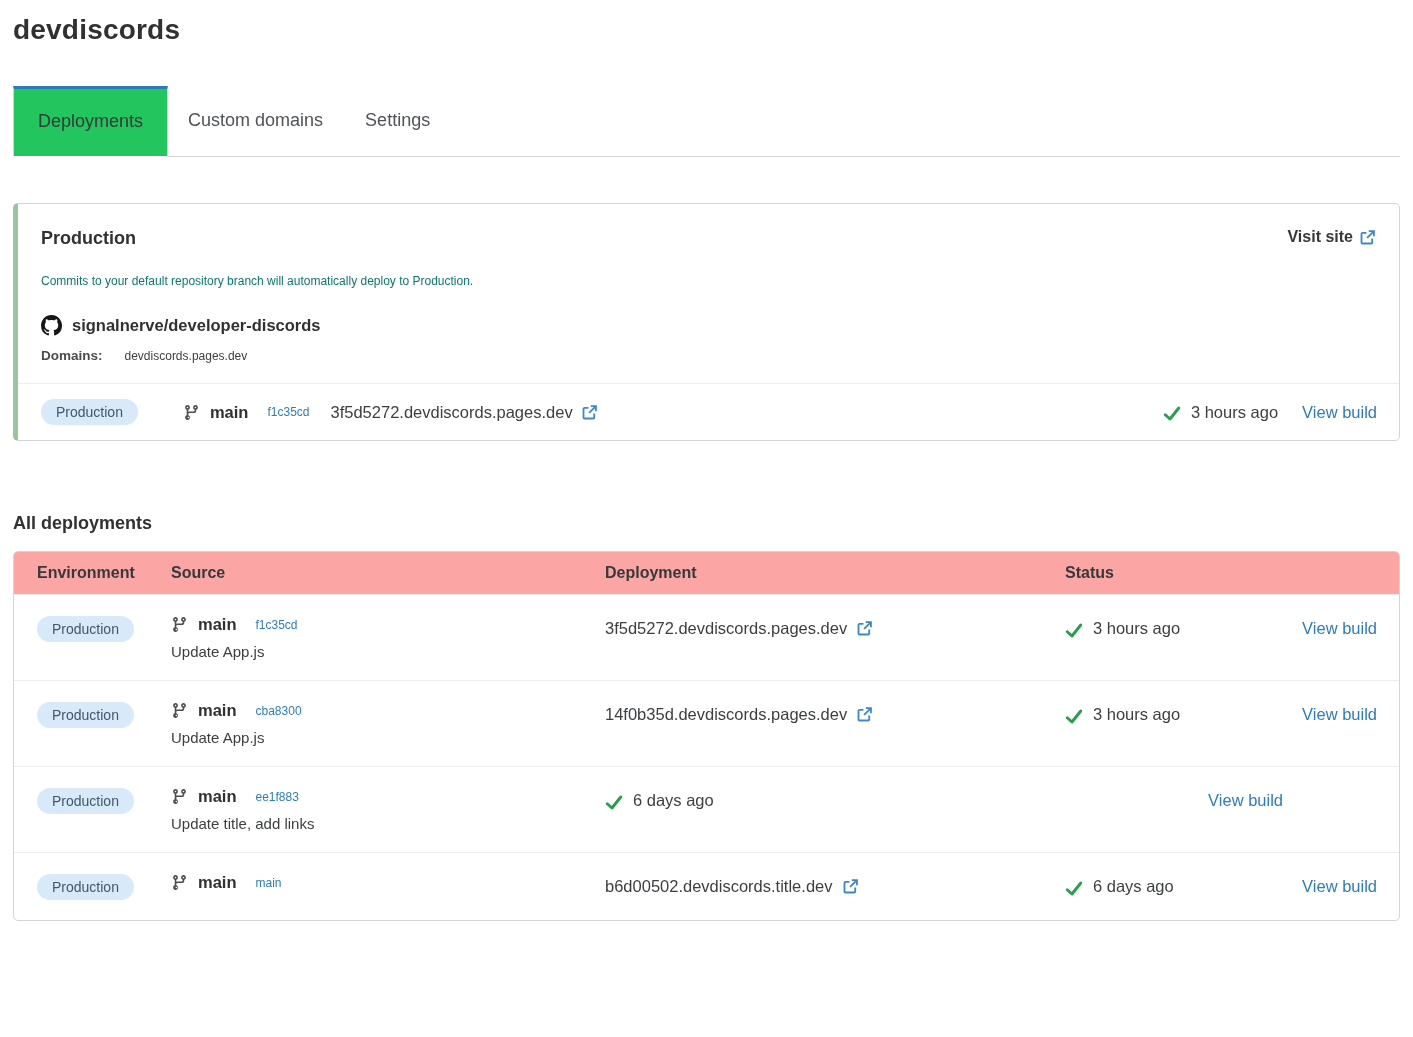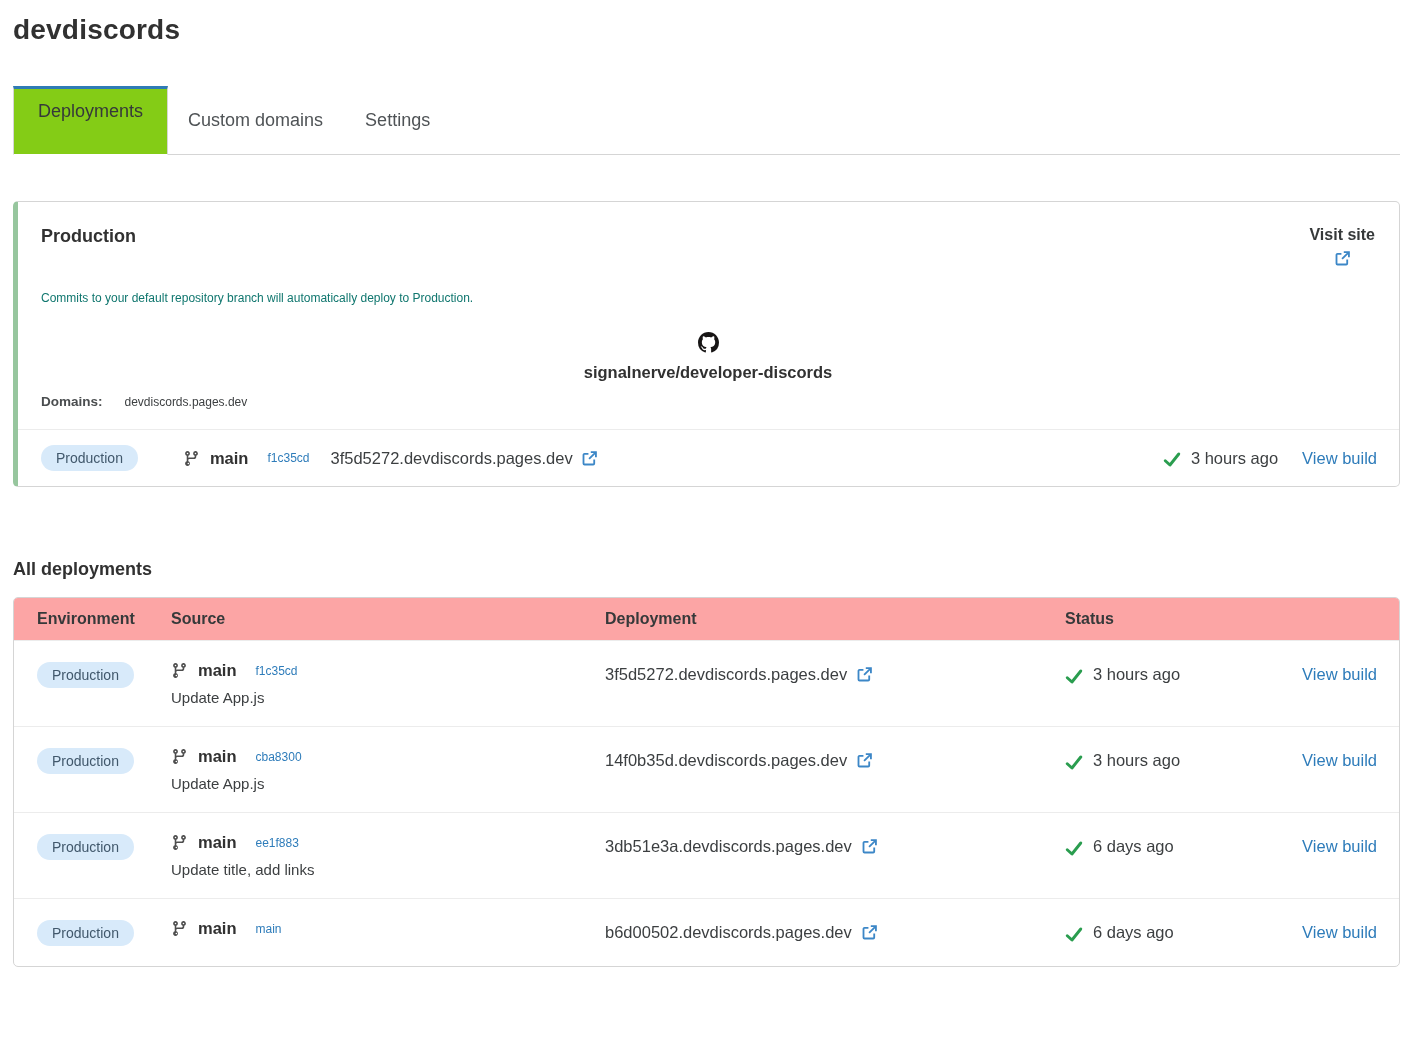--- a/index.html
+++ b/index.html
@@ -4,49 +4,49 @@
 <style>
   * { margin:0; padding:0; box-sizing:border-box; }
   html,body { background:#fff; }
   body {
     width:1413px; height:1037px;
     font-family:"Liberation Sans","DejaVu Sans",sans-serif;
     color:#36393a;
     padding:14px 13px 18px 13px;
     overflow:hidden;
   }
-  a { text-decoration:none; cursor:pointer;flex-direction:column; }
+  a { text-decoration:none; cursor:pointer; }
 
   
   .page-title { font-size:28px; font-weight:700; color:#313131; letter-spacing:.2px; }
 
   
   .tabbar { display:flex; align-items:stretch; margin-top:40px; border-bottom:1px solid #d5d5d5; }
   .tab {
     font-size:18px; color:#4f5356; padding:24px 0 23px 0; margin-right:42px;
     cursor:pointer; white-space:nowrap;
   }
   .tab.active {
-    background:#84cc16; color:#36393a;
+    background:#22c55e; color:#36393a;
     border:1px solid #d5d5d5; border-top:3px solid #2f7bb5; border-bottom:1px solid #fff;
-    margin-bottom:-1px; margin-right:20px; padding:12px 24px 24px 24px;
+    margin-bottom:-1px; margin-right:20px; padding:22px 24px 24px 24px;
   }
 
   
   .prod-card {
     margin-top:46px; border:1px solid #d5d5d5; border-left:5px solid #97c69e;
     border-radius:5px; background:#fff;
   }
   .prod-body { padding:24px 24px 20px 23px; }
   .prod-head { display:flex; align-items:flex-start; justify-content:space-between; }
   .card-title { font-size:18px; font-weight:700; color:#313131; }
   .visit-site { display:inline-flex; align-items:center; gap:7px; font-size:16px; font-weight:600; color:#36393a; }
   .visit-site .ext-ic { color:#3c87c7; }
   .prod-desc { margin-top:25px; font-size:12px; color:#0f766e; }
-  .repo-row { margin-top:27px; display:flex; align-items:center; gap:10px;flex-direction:column; }
+  .repo-row { margin-top:27px; display:flex; align-items:center; gap:10px; }
   .repo-name { font-size:16.5px; font-weight:700; color:#313131; }
   .gh-icon { width:21px; height:21px; color:#171515; display:inline-flex; }
   .domains-row { margin-top:12px; display:flex; align-items:baseline; gap:22px; }
   .domains-label { font-size:13.5px; font-weight:600; color:#4a4d4f; }
   .domains-value { font-size:12px; color:#3c3f41; }
 
   .prod-deploy-row {
     border-top:1px solid #ececec;
     display:flex; align-items:center;
     padding:12px 22px 12px 23px; min-height:57px;
@@ -278,28 +278,20 @@
               <svg viewBox="0 0 16 16" width="17" height="17" fill="currentColor">
                 <use href="#def-branch"></use>
               </svg>
             </span>
             <span class="branch-name">main</span>
             <a class="commit-link">ee1f883</a>
           </span>
         </div>
         <div class="commit-msg">Update title, add links</div>
       </div>
-      <div class="cell-deploy">
-        <span>3db51e3a.devdiscords.pages.dev</span>
-        <a class="ext-ic">
-          <svg viewBox="0 0 14 14" width="15" height="15">
-            <use href="#def-ext"></use>
-          </svg>
-        </a>
-      </div>
       <div class="cell-status">
         <span class="check-ic">
           <svg viewBox="0 0 16 15" width="18" height="17">
             <use href="#def-check"></use>
           </svg>
         </span>
         <span class="status-time">6 days ago</span>
       </div>
       <div class="cell-action">
         <a class="view-build">View build</a>
@@ -318,21 +310,21 @@
                 <use href="#def-branch"></use>
               </svg>
             </span>
             <span class="branch-name">main</span>
             <a class="commit-link">main</a>
           </span>
         </div>
 
       </div>
       <div class="cell-deploy">
-        <span>b6d00502.devdiscords.pages.dev</span>
+        <span>b6d00502.devdiscords.title.dev</span>
         <a class="ext-ic">
           <svg viewBox="0 0 14 14" width="15" height="15">
             <use href="#def-ext"></use>
           </svg>
         </a>
       </div>
       <div class="cell-status">
         <span class="check-ic">
           <svg viewBox="0 0 16 15" width="18" height="17">
             <use href="#def-check"></use>

